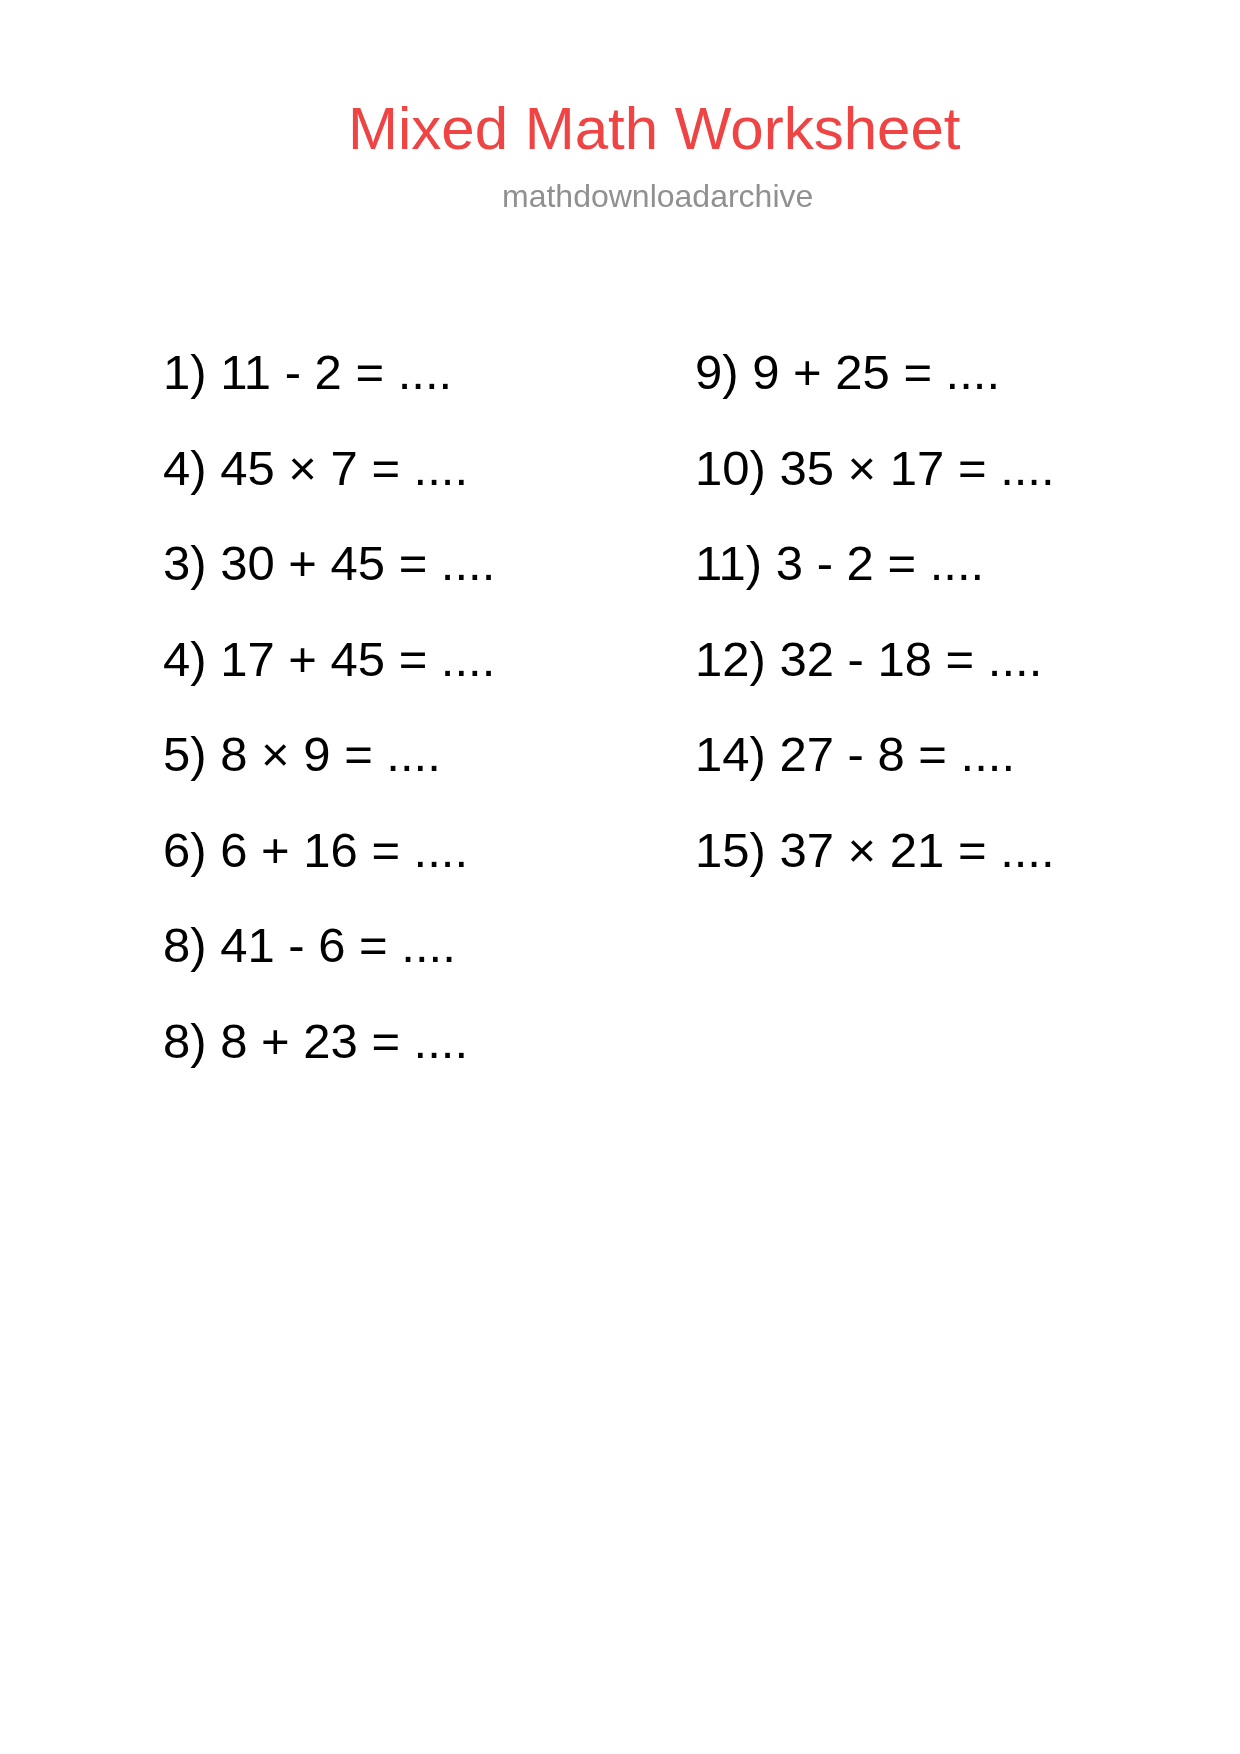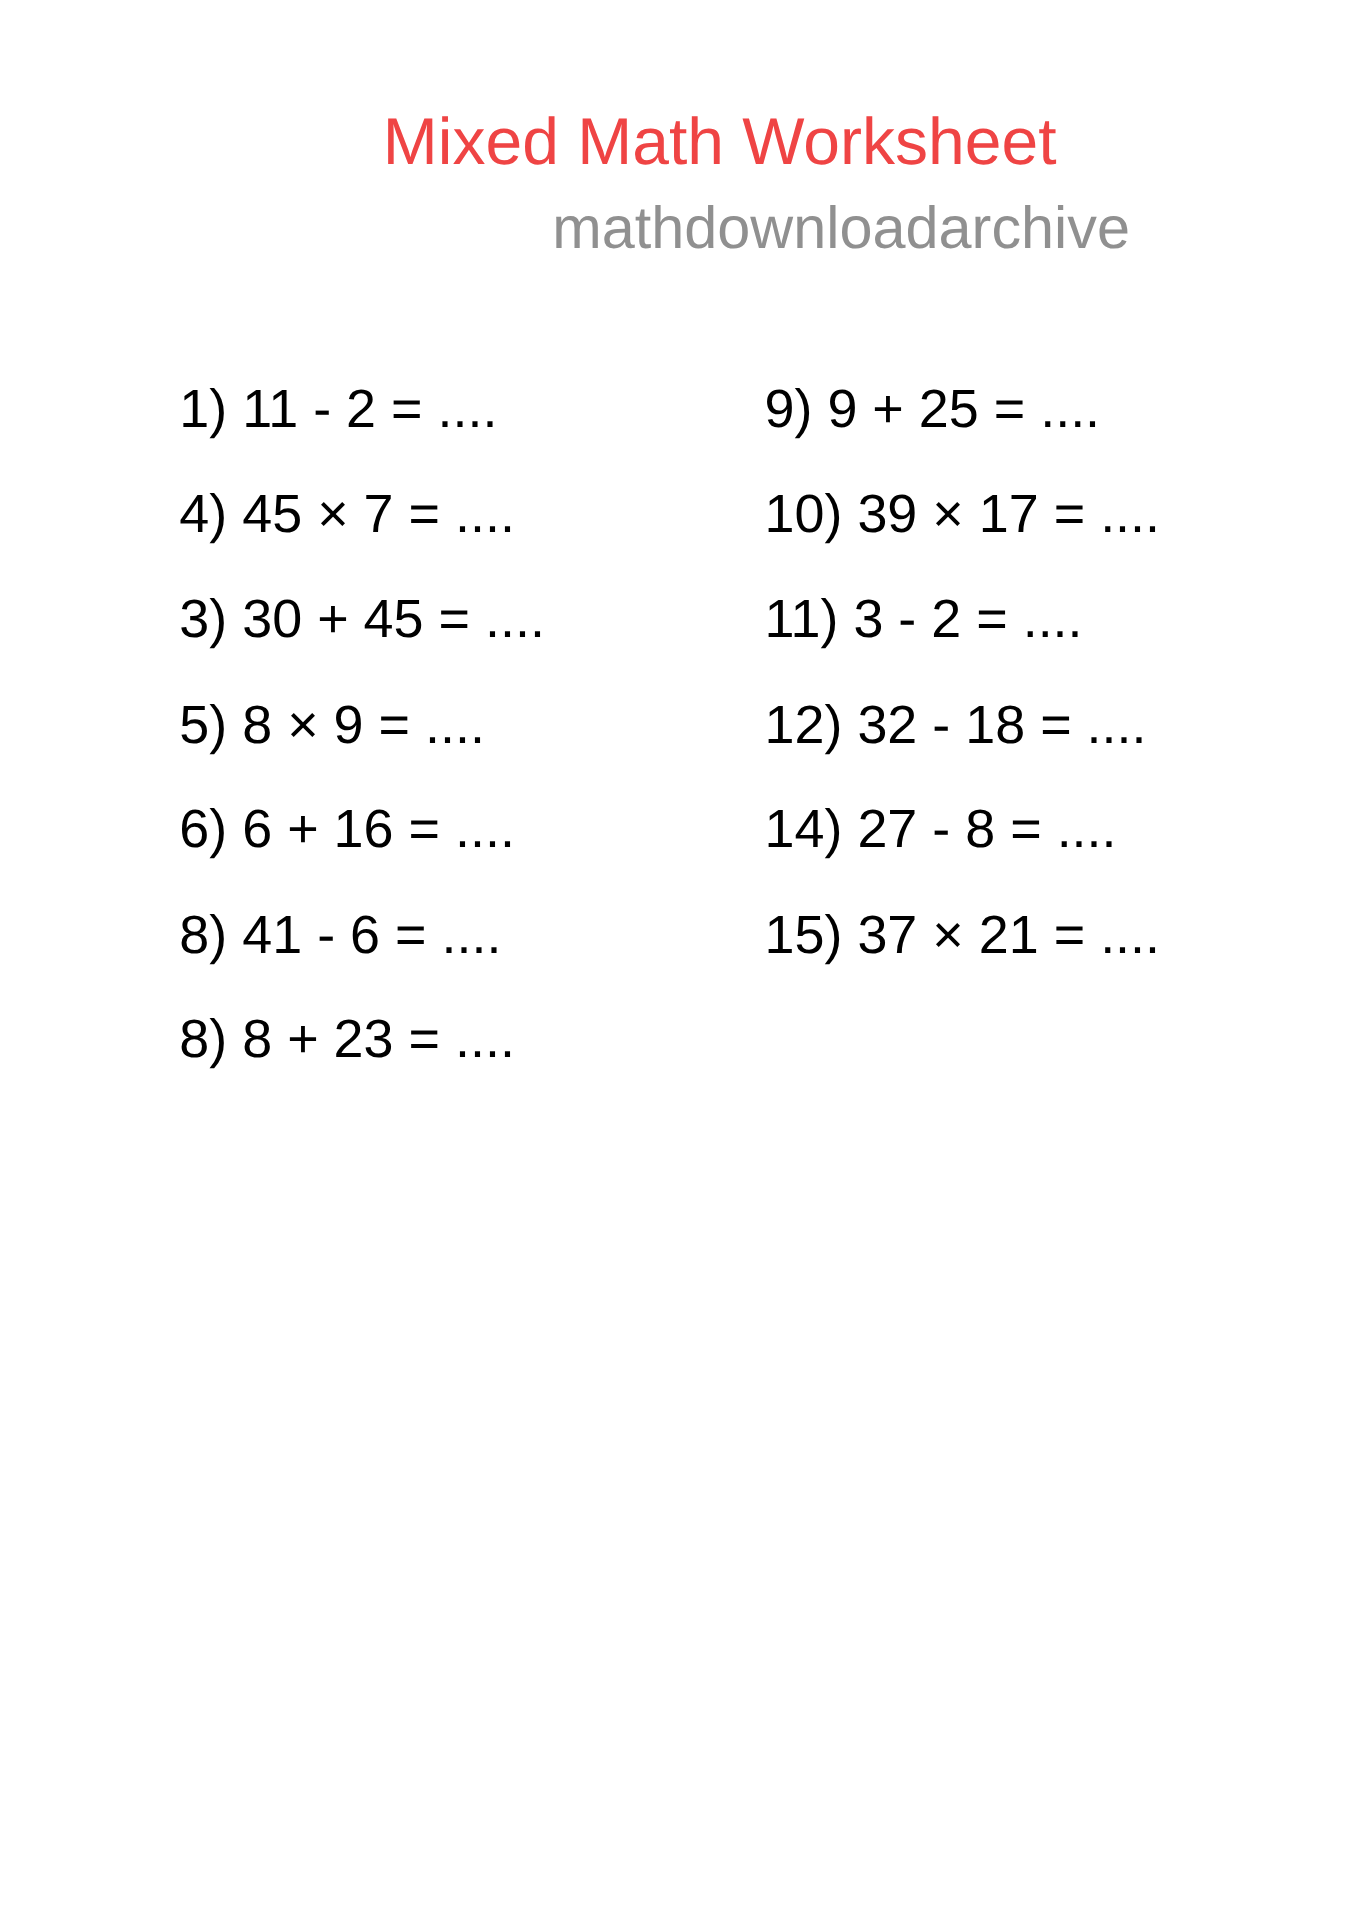--- a/index.html
+++ b/index.html
@@ -22,21 +22,21 @@
     top: 99px;
     font-size: 60px;
     line-height: 1;
     color: #ef4444;
     white-space: pre;
   }
   .subtitle {
     position: absolute;
     left: 502px;
     top: 180px;
-    font-size: 54px;
+    font-size: 32px;
     line-height: 1;
     color: #909090;
     white-space: pre;
   }
   .col {
     position: absolute;
     top: 325px;
     color: #000000;
   }
   .col-left  { left: 163px; }
@@ -54,27 +54,28 @@
 
 <div class="page">
   <h1 class="title" style="margin:0; font-weight:normal;">Mixed Math Worksheet</h1>
 
   <div class="subtitle">mathdownloadarchive</div>
 
   <div class="col col-left">
       <div class="problem-row">1) 11 - 2 = ....</div>
       <div class="problem-row">4) 45 × 7 = ....</div>
       <div class="problem-row">3) 30 + 45 = ....</div>
+      <div class="problem-row">4) 17 + 45 = ....</div>
       <div class="problem-row">5) 8 × 9 = ....</div>
       <div class="problem-row">6) 6 + 16 = ....</div>
       <div class="problem-row">8) 41 - 6 = ....</div>
       <div class="problem-row">8) 8 + 23 = ....</div>
     </div>
 
   <div class="col col-right">
       <div class="problem-row">9) 9 + 25 = ....</div>
-      <div class="problem-row">10) 39 × 17 = ....</div>
+      <div class="problem-row">10) 35 × 17 = ....</div>
       <div class="problem-row">11) 3 - 2 = ....</div>
       <div class="problem-row">12) 32 - 18 = ....</div>
       <div class="problem-row">14) 27 - 8 = ....</div>
       <div class="problem-row">15) 37 × 21 = ....</div>
     </div>
 </div>
 
 </body></html>

